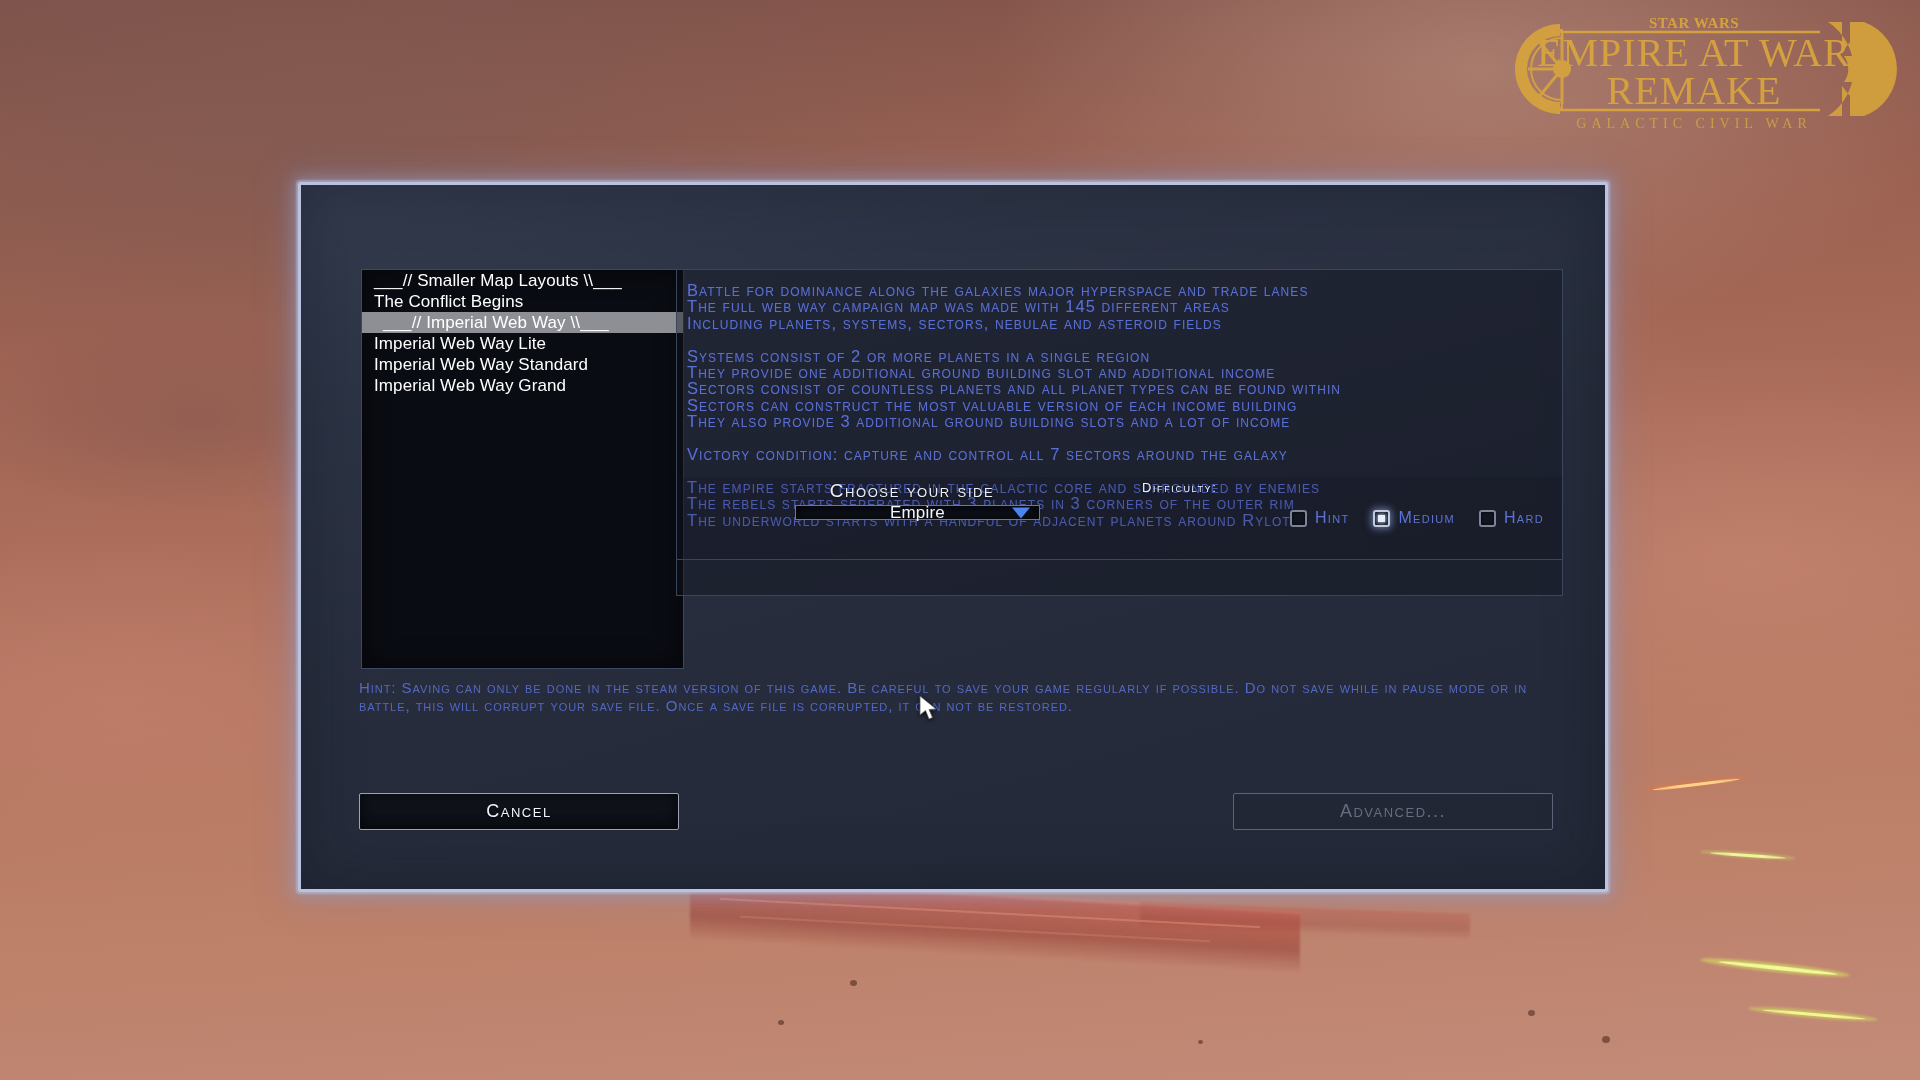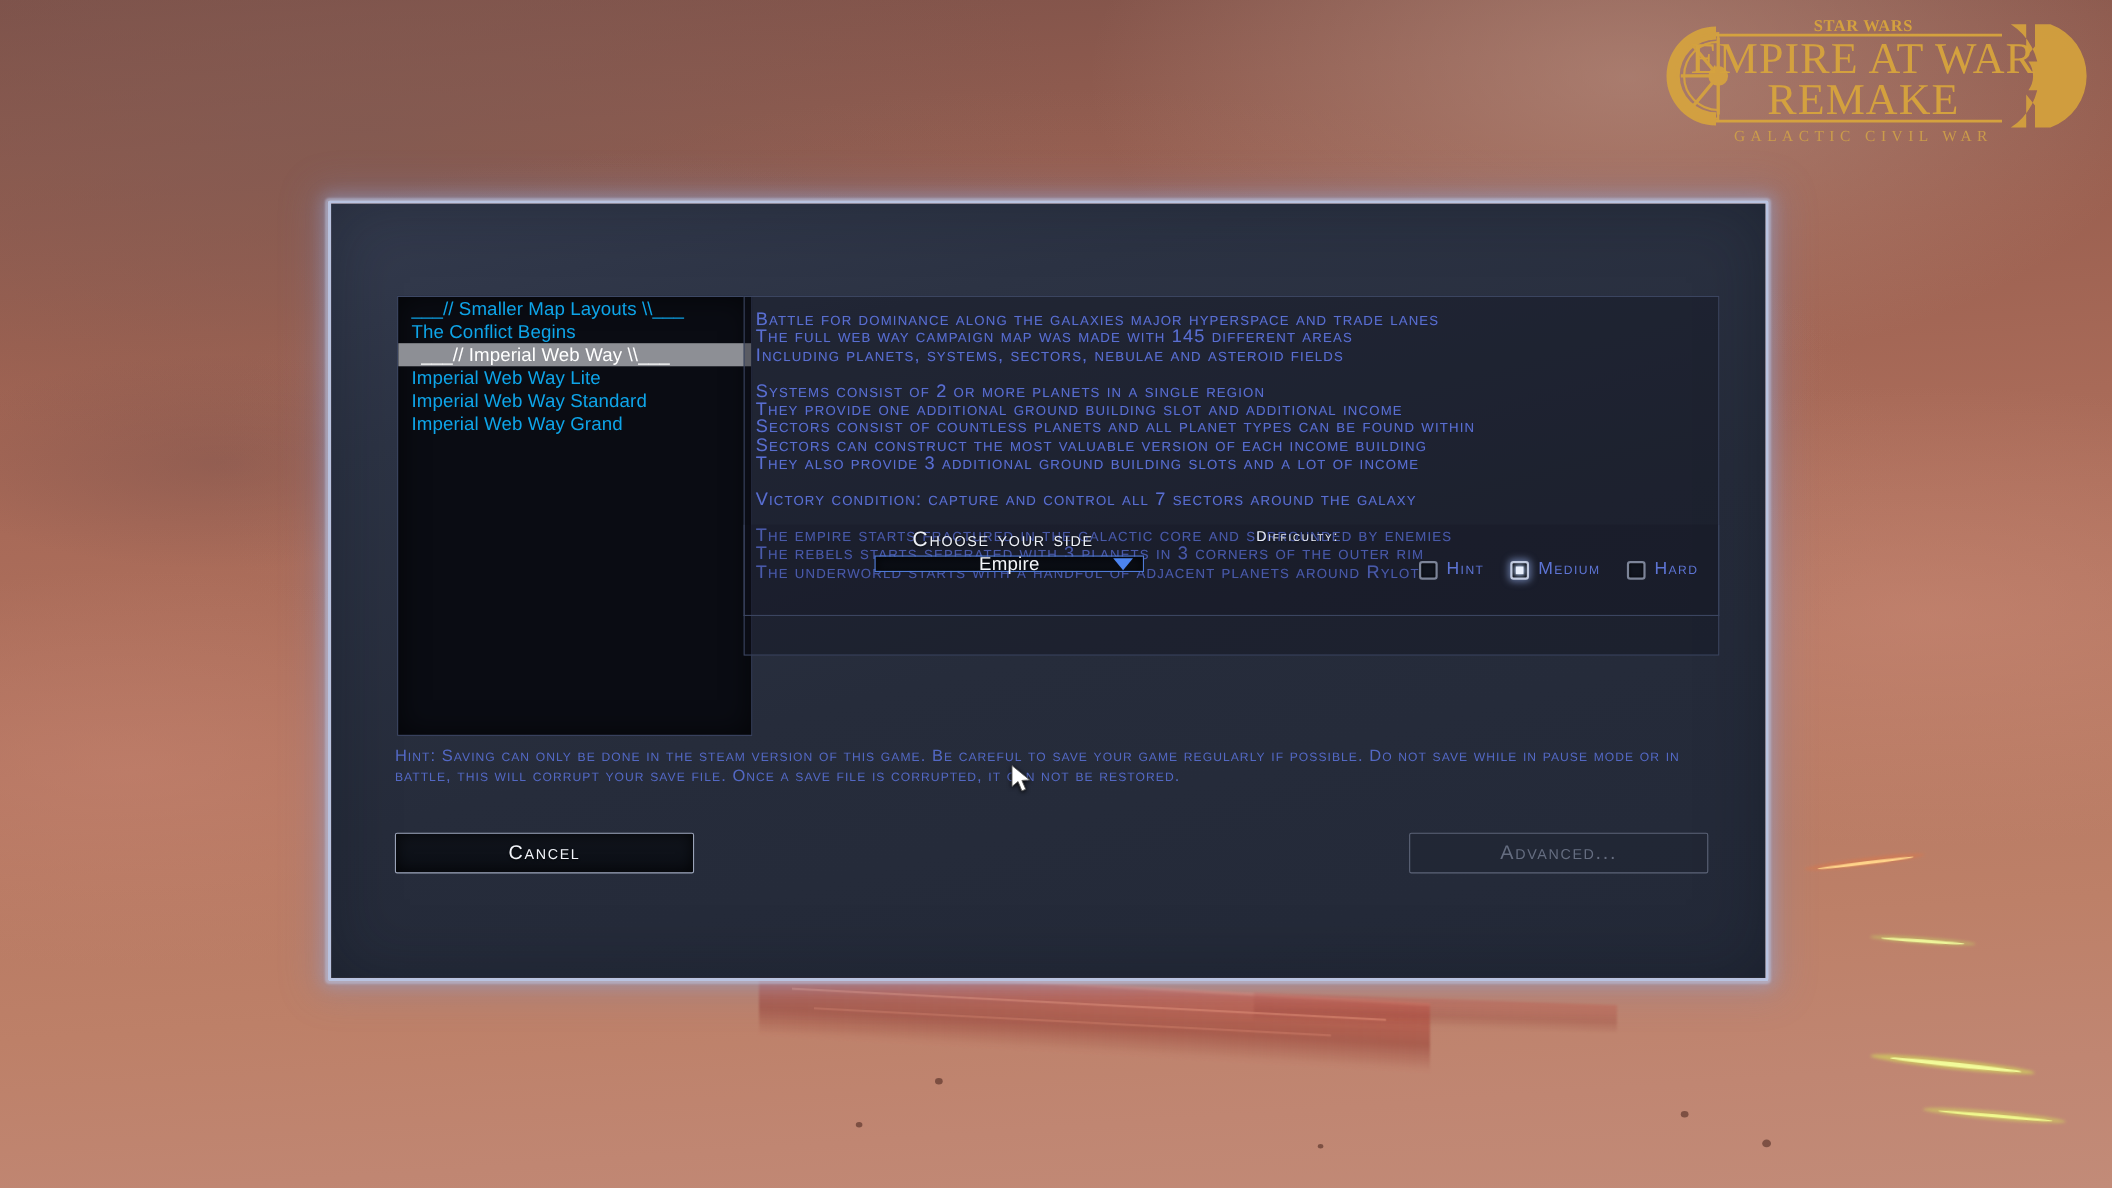--- a/index.html
+++ b/index.html
@@ -101,21 +101,21 @@
     position:absolute;
     left:60px; top:84px; width:323px; height:400px;
     background:#0a0c13;
     border:1px solid #3d4865;
     overflow:hidden;
     box-shadow: inset 0 0 26px rgba(0,0,0,.6);
   }
   .map-item {
     height:21px; line-height:21px;
     padding-left:12px;
-    color:#0ea5e9;
+    color:#ffffff;
     font-size:17px;
     white-space:nowrap;
     letter-spacing:0.1px;
   }
   .map-item.selected {
     background:#8d8f95;
     color:#ffffff;
     padding-left:21px;
   }
 
@@ -213,24 +213,25 @@
     font-variant:small-caps; letter-spacing:0.95px;
     text-align:left;
   }
 
   
   #footer-buttons {
     position:absolute; left:58px; right:52px; top:572px;
     display:flex; justify-content:space-between;
   }
   .btn {
-    width:272px; height:37px;
+    width:320px; height:37px;
     display:flex; align-items:center; justify-content:center;
     font-size:18px; font-variant:small-caps; letter-spacing:1.5px;
     border-radius:2px;
+    margin-top:36px;
   }
   .btn.enabled {
     background:linear-gradient(180deg,#11151d,#0b0e15);
     border:1px solid #9aa3b8;
     color:#f1f4fa;
     text-shadow:0 1px 2px rgba(0,0,0,.8);
     box-shadow:inset 0 0 14px rgba(0,0,0,.75);
   }
   .btn.disabled {
     background:rgba(30,36,49,0.45);

